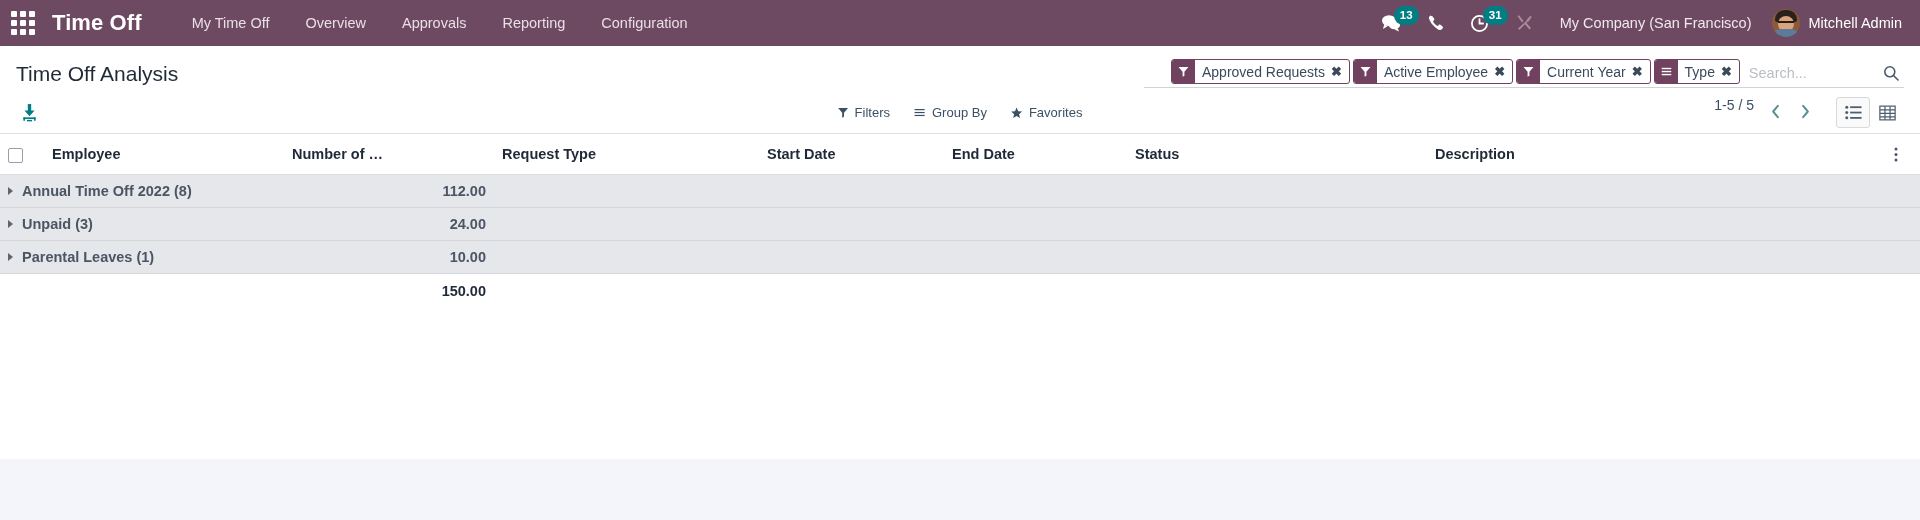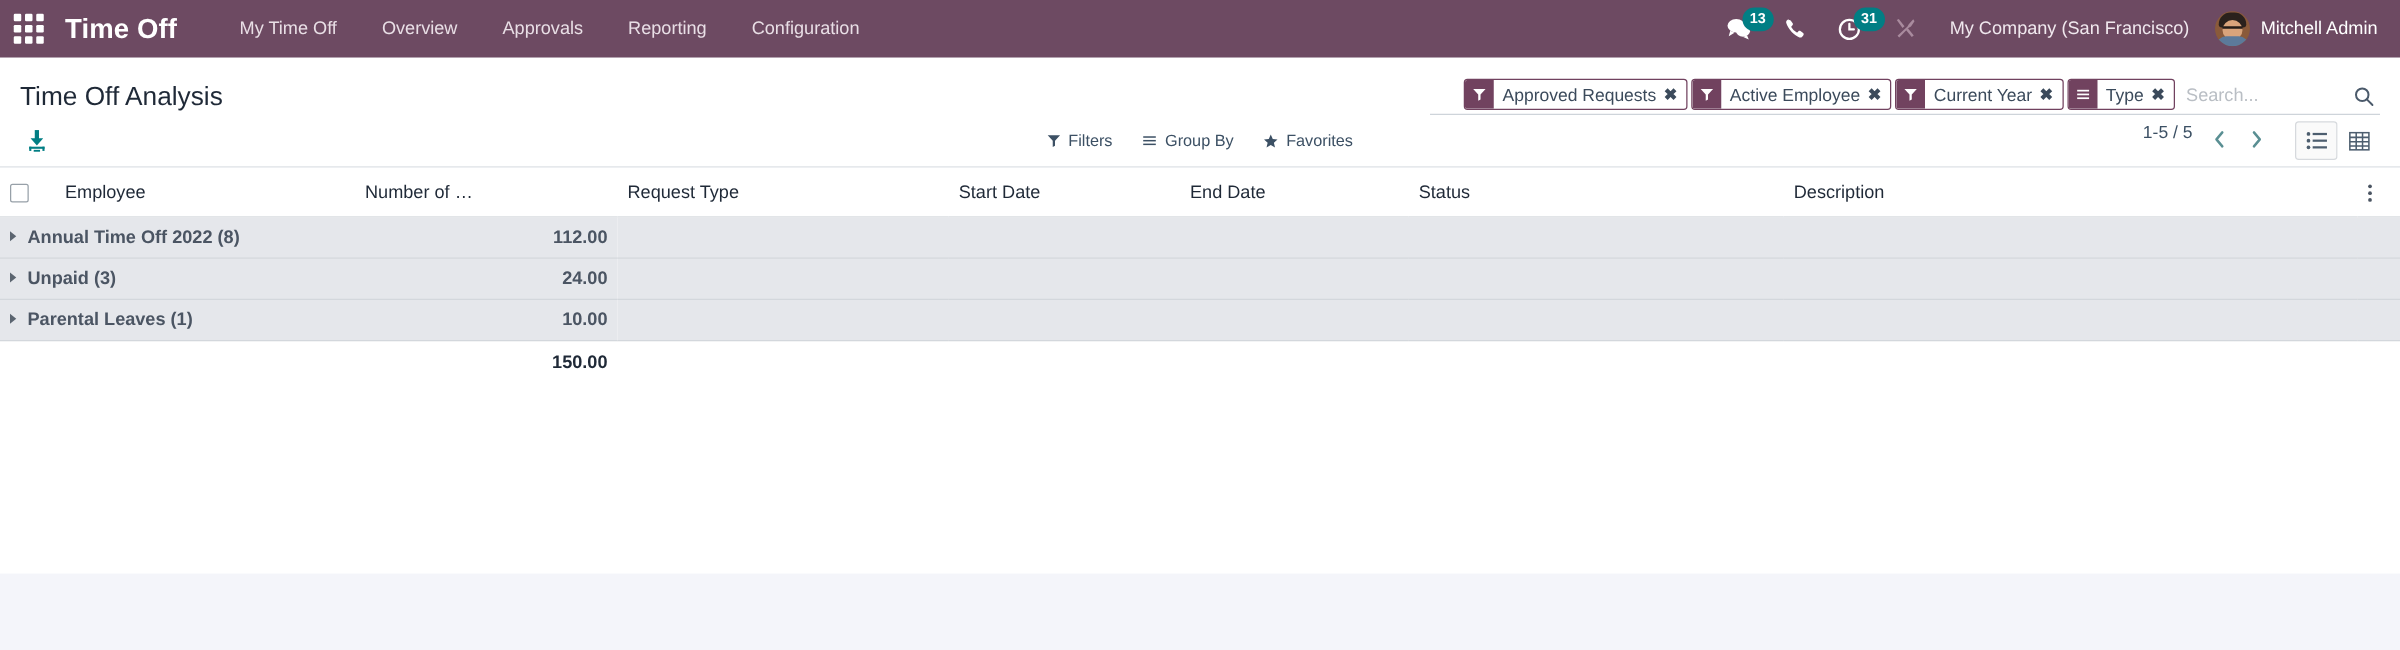--- a/index.html
+++ b/index.html
@@ -106,21 +106,21 @@
 
   
   .control-panel {
     background: #ffffff;
     border-bottom: 1px solid #dee2e6;
     padding: 0 16px;
     position: relative;
   }
   .cp-row1 {
     display: flex;
-    align-items: flex-end;
+    align-items: center;
     height: 46px;
     padding-top: 9px;
     gap: 20px;
   }
   .page-title {
     font-size: 21px;
     color: #1f2937;
     font-weight: 400;
     line-height: 28px;
     white-space: nowrap;
@@ -261,21 +261,21 @@
     height: 325px;
     overflow: hidden;
   }
   table.olist {
     width: 100%;
     border-collapse: collapse;
     table-layout: fixed;
     font-size: 14.5px;
   }
   table.olist thead th {
-    font-weight: 400;
+    font-weight: 700;
     color: #1f2937;
     font-size: 14.5px;
     padding: 12px 8px 11px;
     border-bottom: 1px solid #d9dde1;
     text-align: left;
     white-space: nowrap;
     background: #fff;
     cursor: pointer;
     user-select: none;
   }

